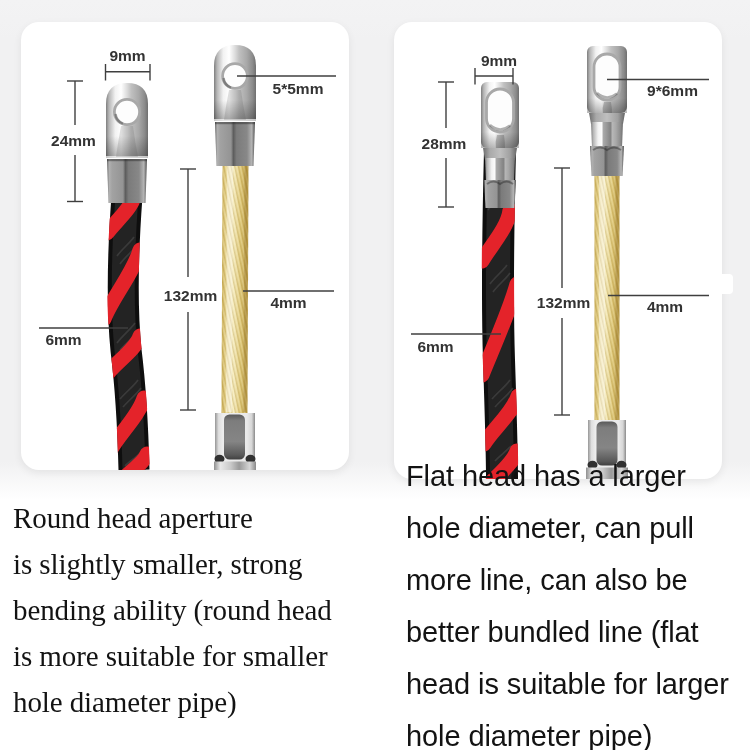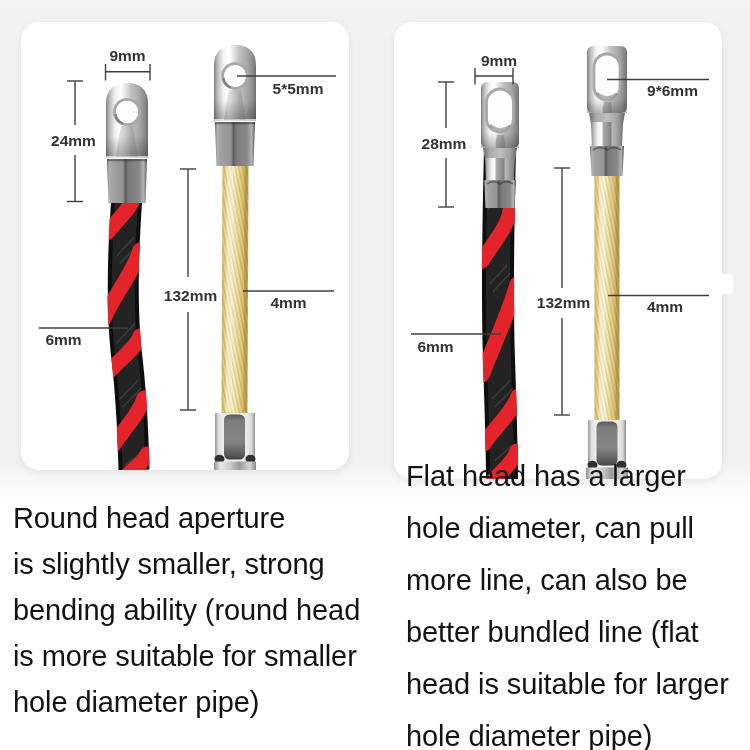--- a/index.html
+++ b/index.html
@@ -3,21 +3,21 @@
 <style>
   html,body{margin:0;padding:0;width:750px;height:750px;overflow:hidden;
     font-family:"Liberation Sans", sans-serif;}
   body{background:linear-gradient(180deg,#f3f3f4 0px,#f1f1f2 40px,#f1f1f2 462px,#ffffff 500px,#ffffff 750px);}
   .card{position:absolute;background:#fff;border-radius:18px;box-shadow:0 3px 8px rgba(0,0,0,0.07);}
   #cardL{left:21px;top:22px;width:328px;height:448px;}
   #cardR{left:394px;top:22px;width:328px;height:457px;}
   #tab{position:absolute;left:716px;top:274px;width:17px;height:20px;background:#fff;border-radius:4px;}
   svg{position:absolute;left:0;top:0;}
   .para{position:absolute;font-size:29px;line-height:46px;color:#131313;letter-spacing:-0.1px;}
-  #paraL{left:13px;top:495px;}
+  #paraL{left:13px;top:495px;font-family:Liberation Serif, serif;}
   #paraR{left:406px;top:450px;line-height:52px;}
 </style></head>
 <body>
 <div id="cardL" class="card"></div>
 <div id="cardR" class="card"></div>
 <div id="tab"></div>
 <svg width="750" height="510" viewBox="0 0 750 510">
 <defs>
   <clipPath id="clipL">
         <rect x="21" y="22" width="328" height="448" rx="18"></rect>

